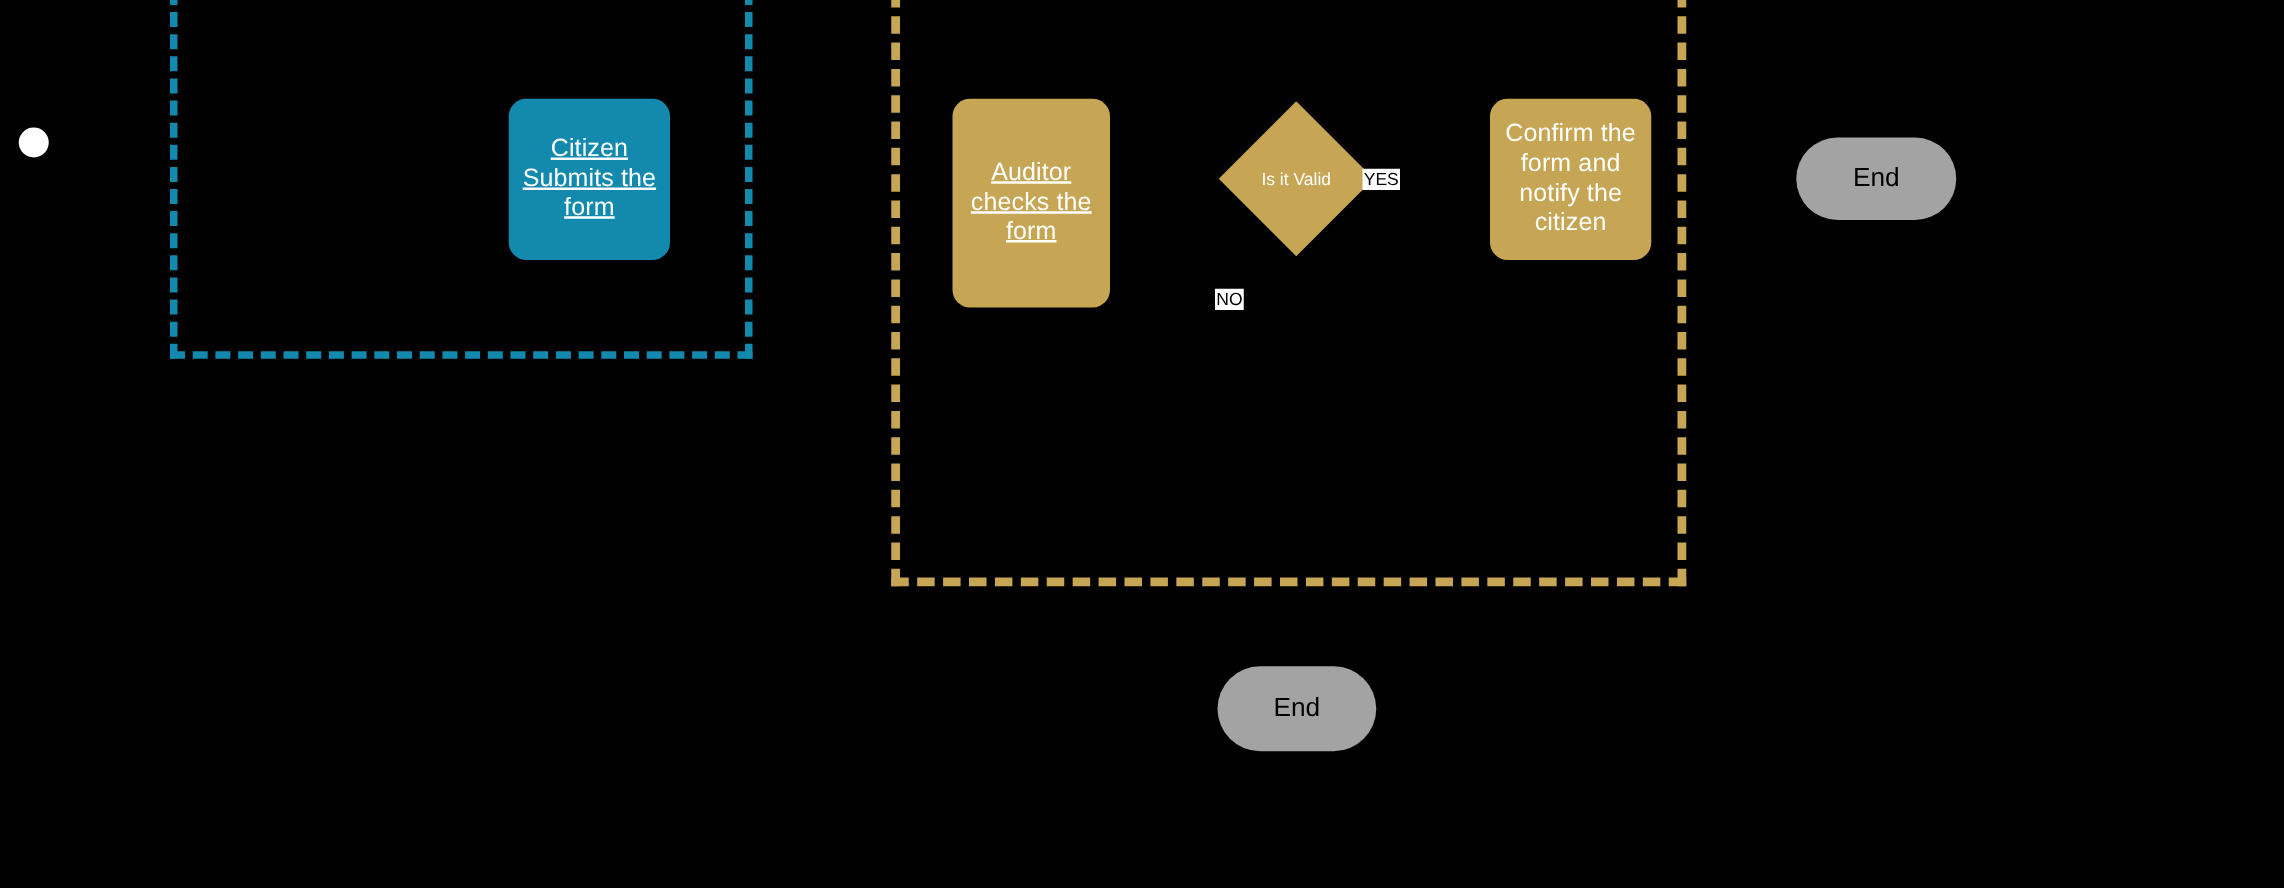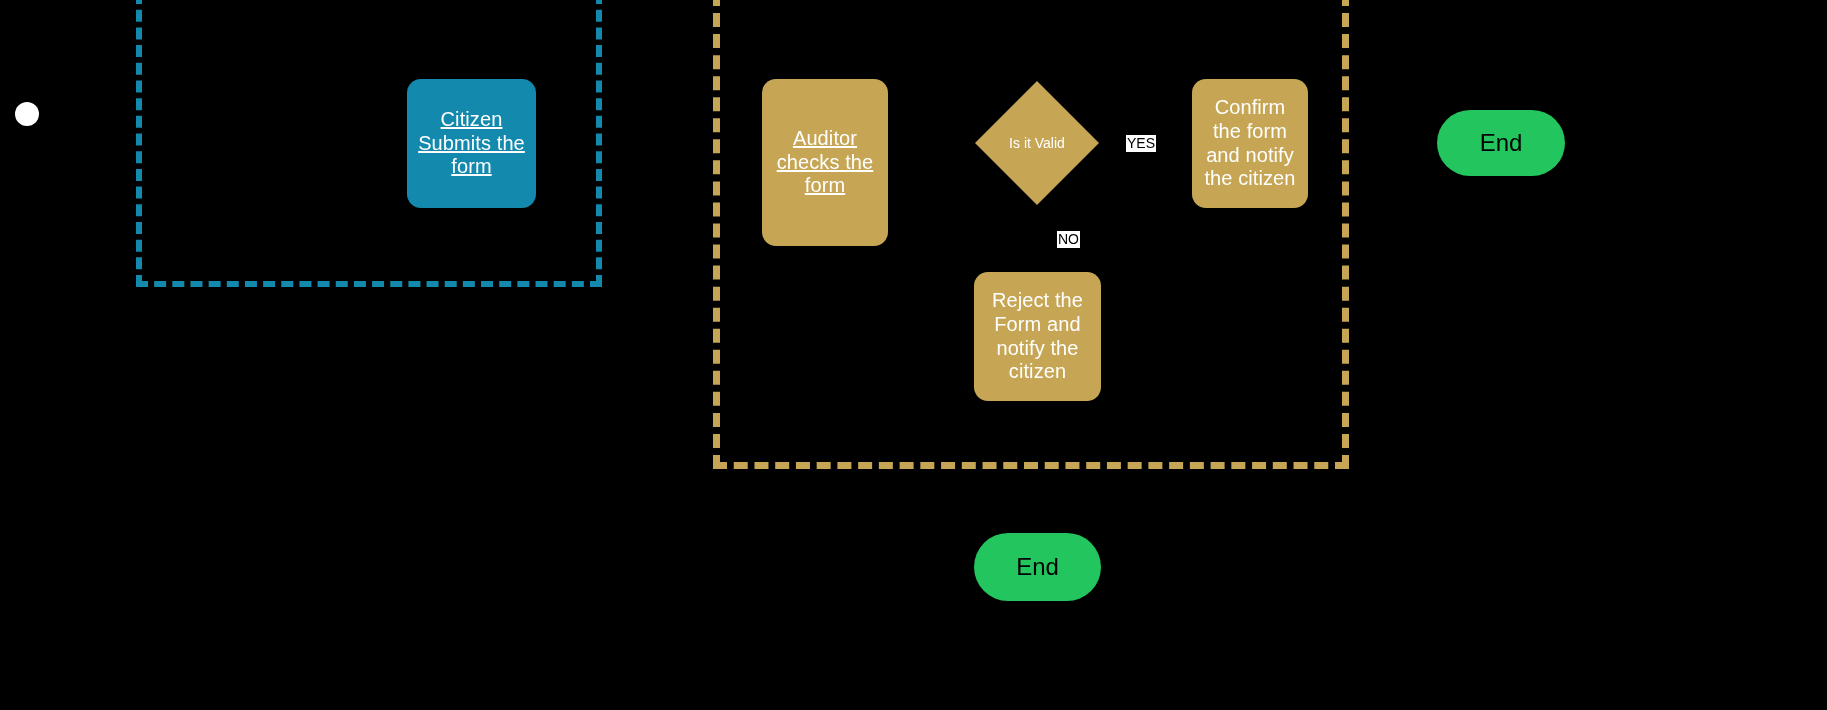--- a/index.html
+++ b/index.html
@@ -83,21 +83,21 @@
   .task-auditor-checks {
     left: 762px;
     top: 79px;
     width: 126px;
     height: 167px;
     text-decoration: underline;
   }
   .task-confirm {
     left: 1192px;
     top: 79px;
-    width: 116px;
+    width: 129px;
     height: 129px;
     justify-content: center;
   }
   .task-reject {
     left: 974px;
     top: 272px;
     width: 127px;
     height: 129px;
   }
 
@@ -136,33 +136,33 @@
   
   .edge-label {
     position: absolute;
     background: #FFFFFF;
     color: #000000;
     font-size: 14px;
     line-height: 1.0;
     padding: 1px 1px 2px 1px;
     white-space: nowrap;
   }
-  .edge-label-yes { left: 1126px; top: 135px; }
-  .edge-label-no  { left: 1057px; top: 231px; }
+  .edge-label-yes { left: 1090px; top: 135px; }
+  .edge-label-no  { left: 972px; top: 231px; }
 
   
   .end-event {
     position: absolute;
-    background: #22c55e;
+    background: #a3a3a3;
     color: #000000;
     border-radius: 999px;
     display: flex;
     align-items: center;
     justify-content: center;
-    font-size: 24px;
+    font-size: 21px;
   }
   .end-right {
     left: 1437px;
     top: 110px;
     width: 128px;
     height: 66px;
   }
   .end-bottom {
     left: 974px;
     top: 533px;
@@ -196,23 +196,20 @@
   </div>
 
   <div class="edge-label edge-label-yes">YES</div>
 
   <div class="edge-label edge-label-no">NO</div>
 
   <div class="task gold task-confirm">
     <span>Confirm the form and notify the citizen</span>
   </div>
 
-  <div class="task gold task-reject">
-    <span>Reject the Form and notify the citizen</span>
-  </div>
 
   <div class="end-event end-right">
     <span>End</span>
   </div>
 
   <div class="end-event end-bottom">
     <span>End</span>
   </div>
 
 </div>

